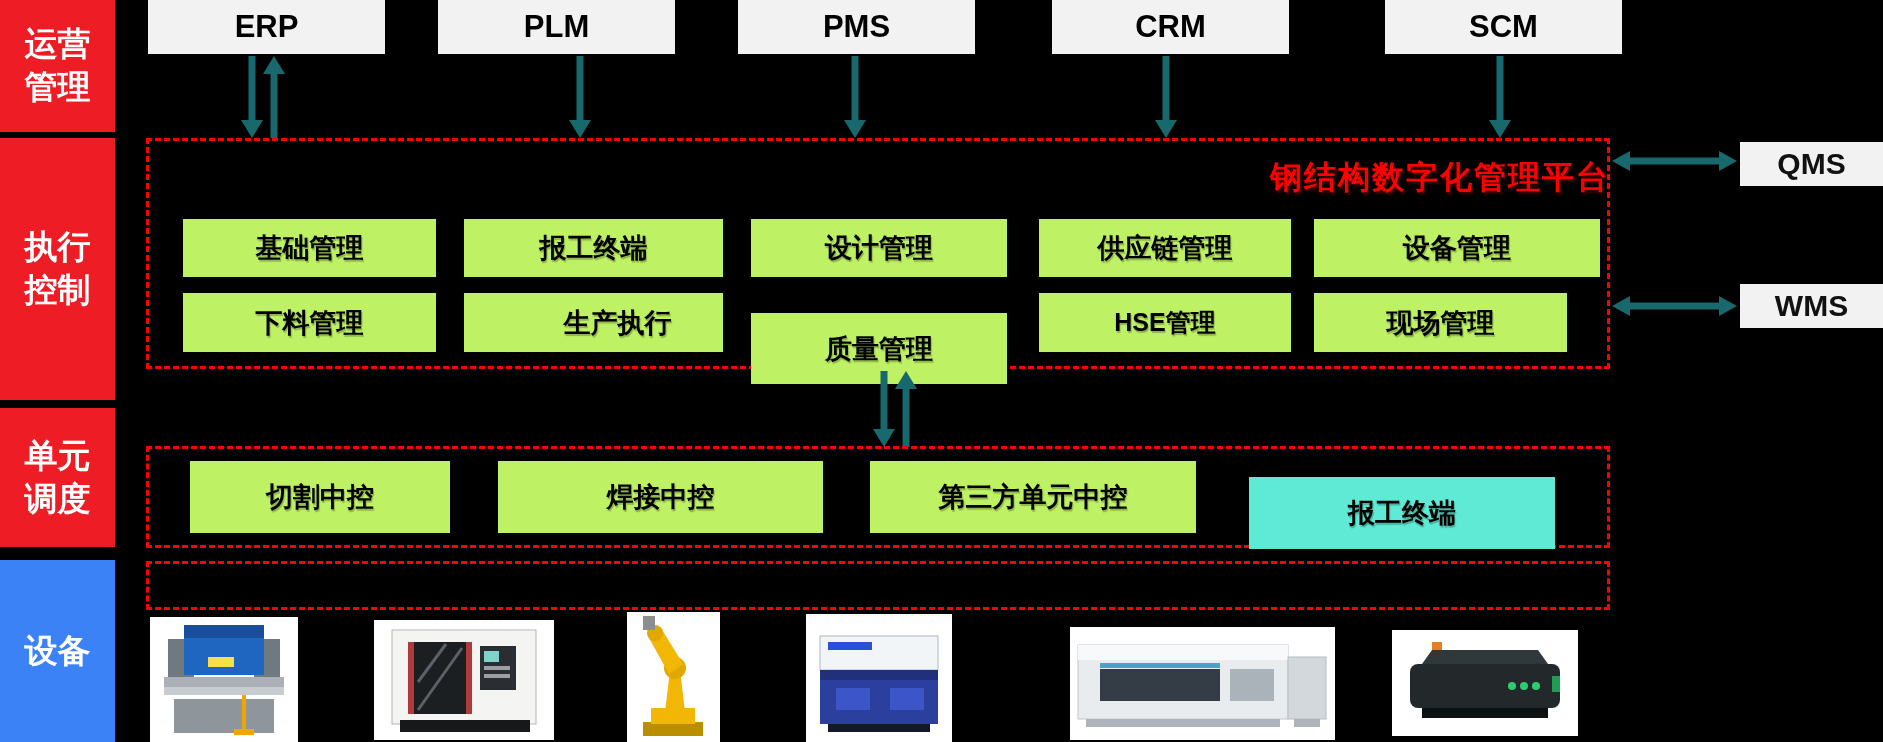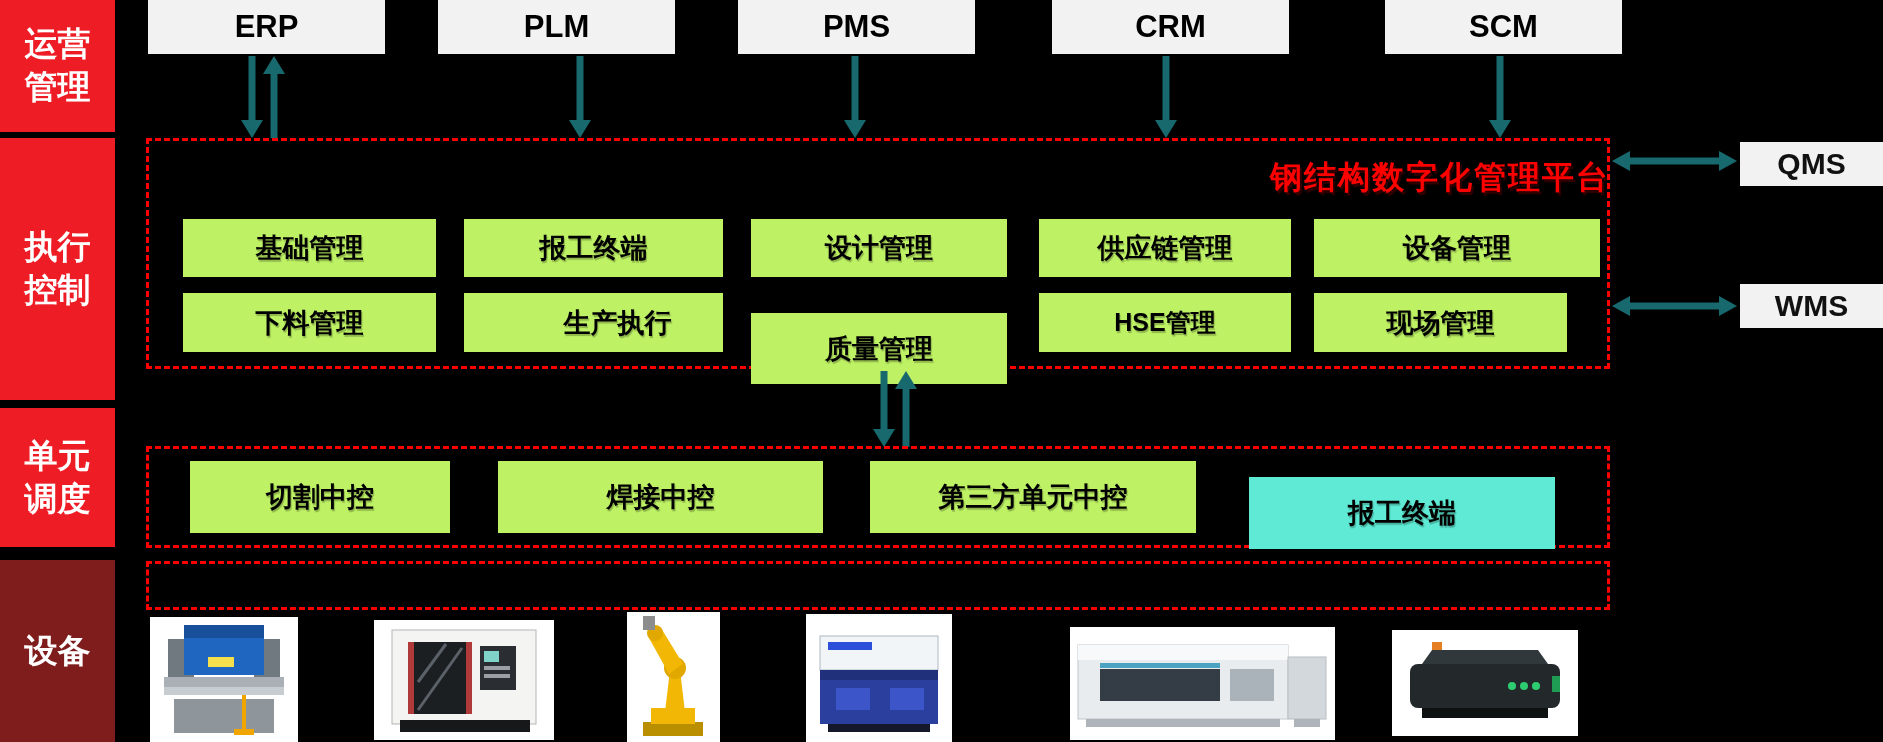--- a/index.html
+++ b/index.html
@@ -4,21 +4,21 @@
 <style>
   html,body{margin:0;padding:0;background:#000;}
   .stage{position:relative;width:1883px;height:742px;background:#000;overflow:hidden;
          font-family:"Liberation Sans","DejaVu Sans",sans-serif;}
   .stage *{box-sizing:border-box;}
 
   
   .sideblock{position:absolute;left:0;width:115px;background:#EE1C25;color:#fff;
              display:flex;align-items:center;justify-content:center;text-align:center;}
   .sideblock .lbl{width:74px;font-weight:bold;font-size:33px;line-height:1.3;word-break:break-all;}
-  .sideblock.dark{background:#7f1d1d;}
+  .sideblock.dark{background:#3b82f6;}
 
   
   .sysbox{position:absolute;top:0;height:54px;background:#F2F2F2;color:#000000;
           font-weight:bold;font-size:31px;display:flex;align-items:center;justify-content:center;}
 
   
   .rsysbox{position:absolute;background:#F2F2F2;color:#111;font-weight:bold;font-size:30px;
            display:flex;align-items:center;justify-content:center;}
 
   

